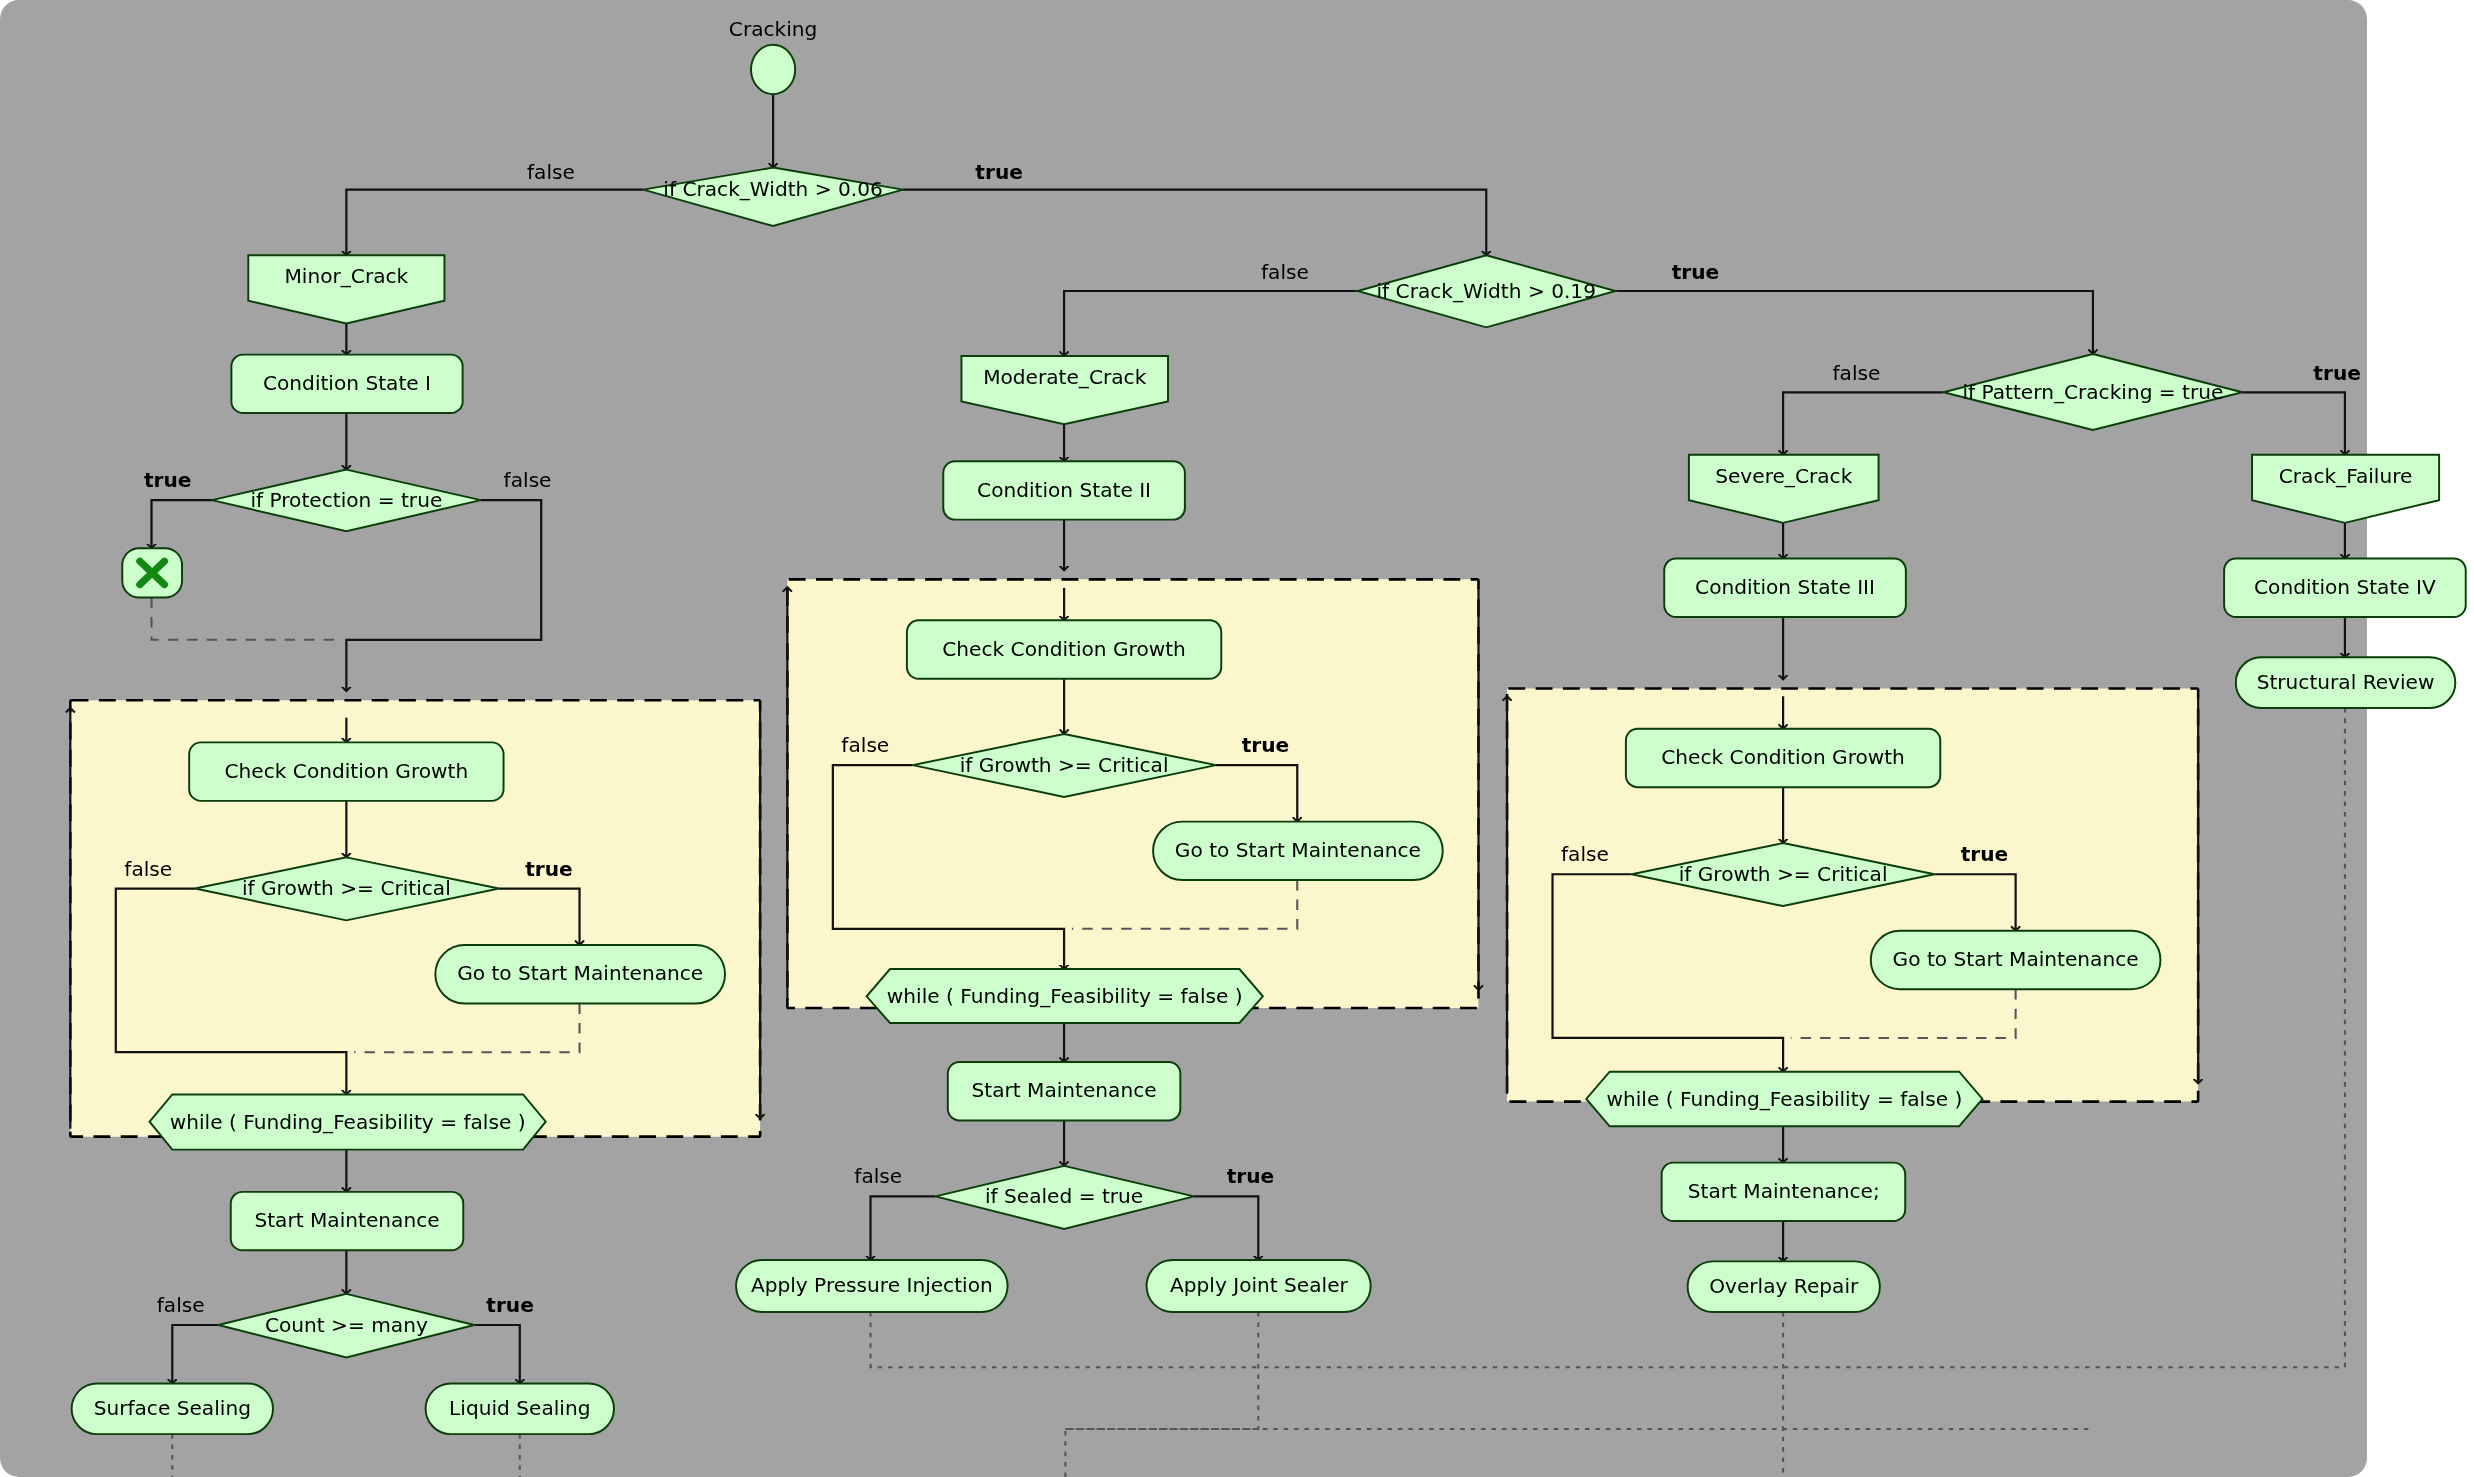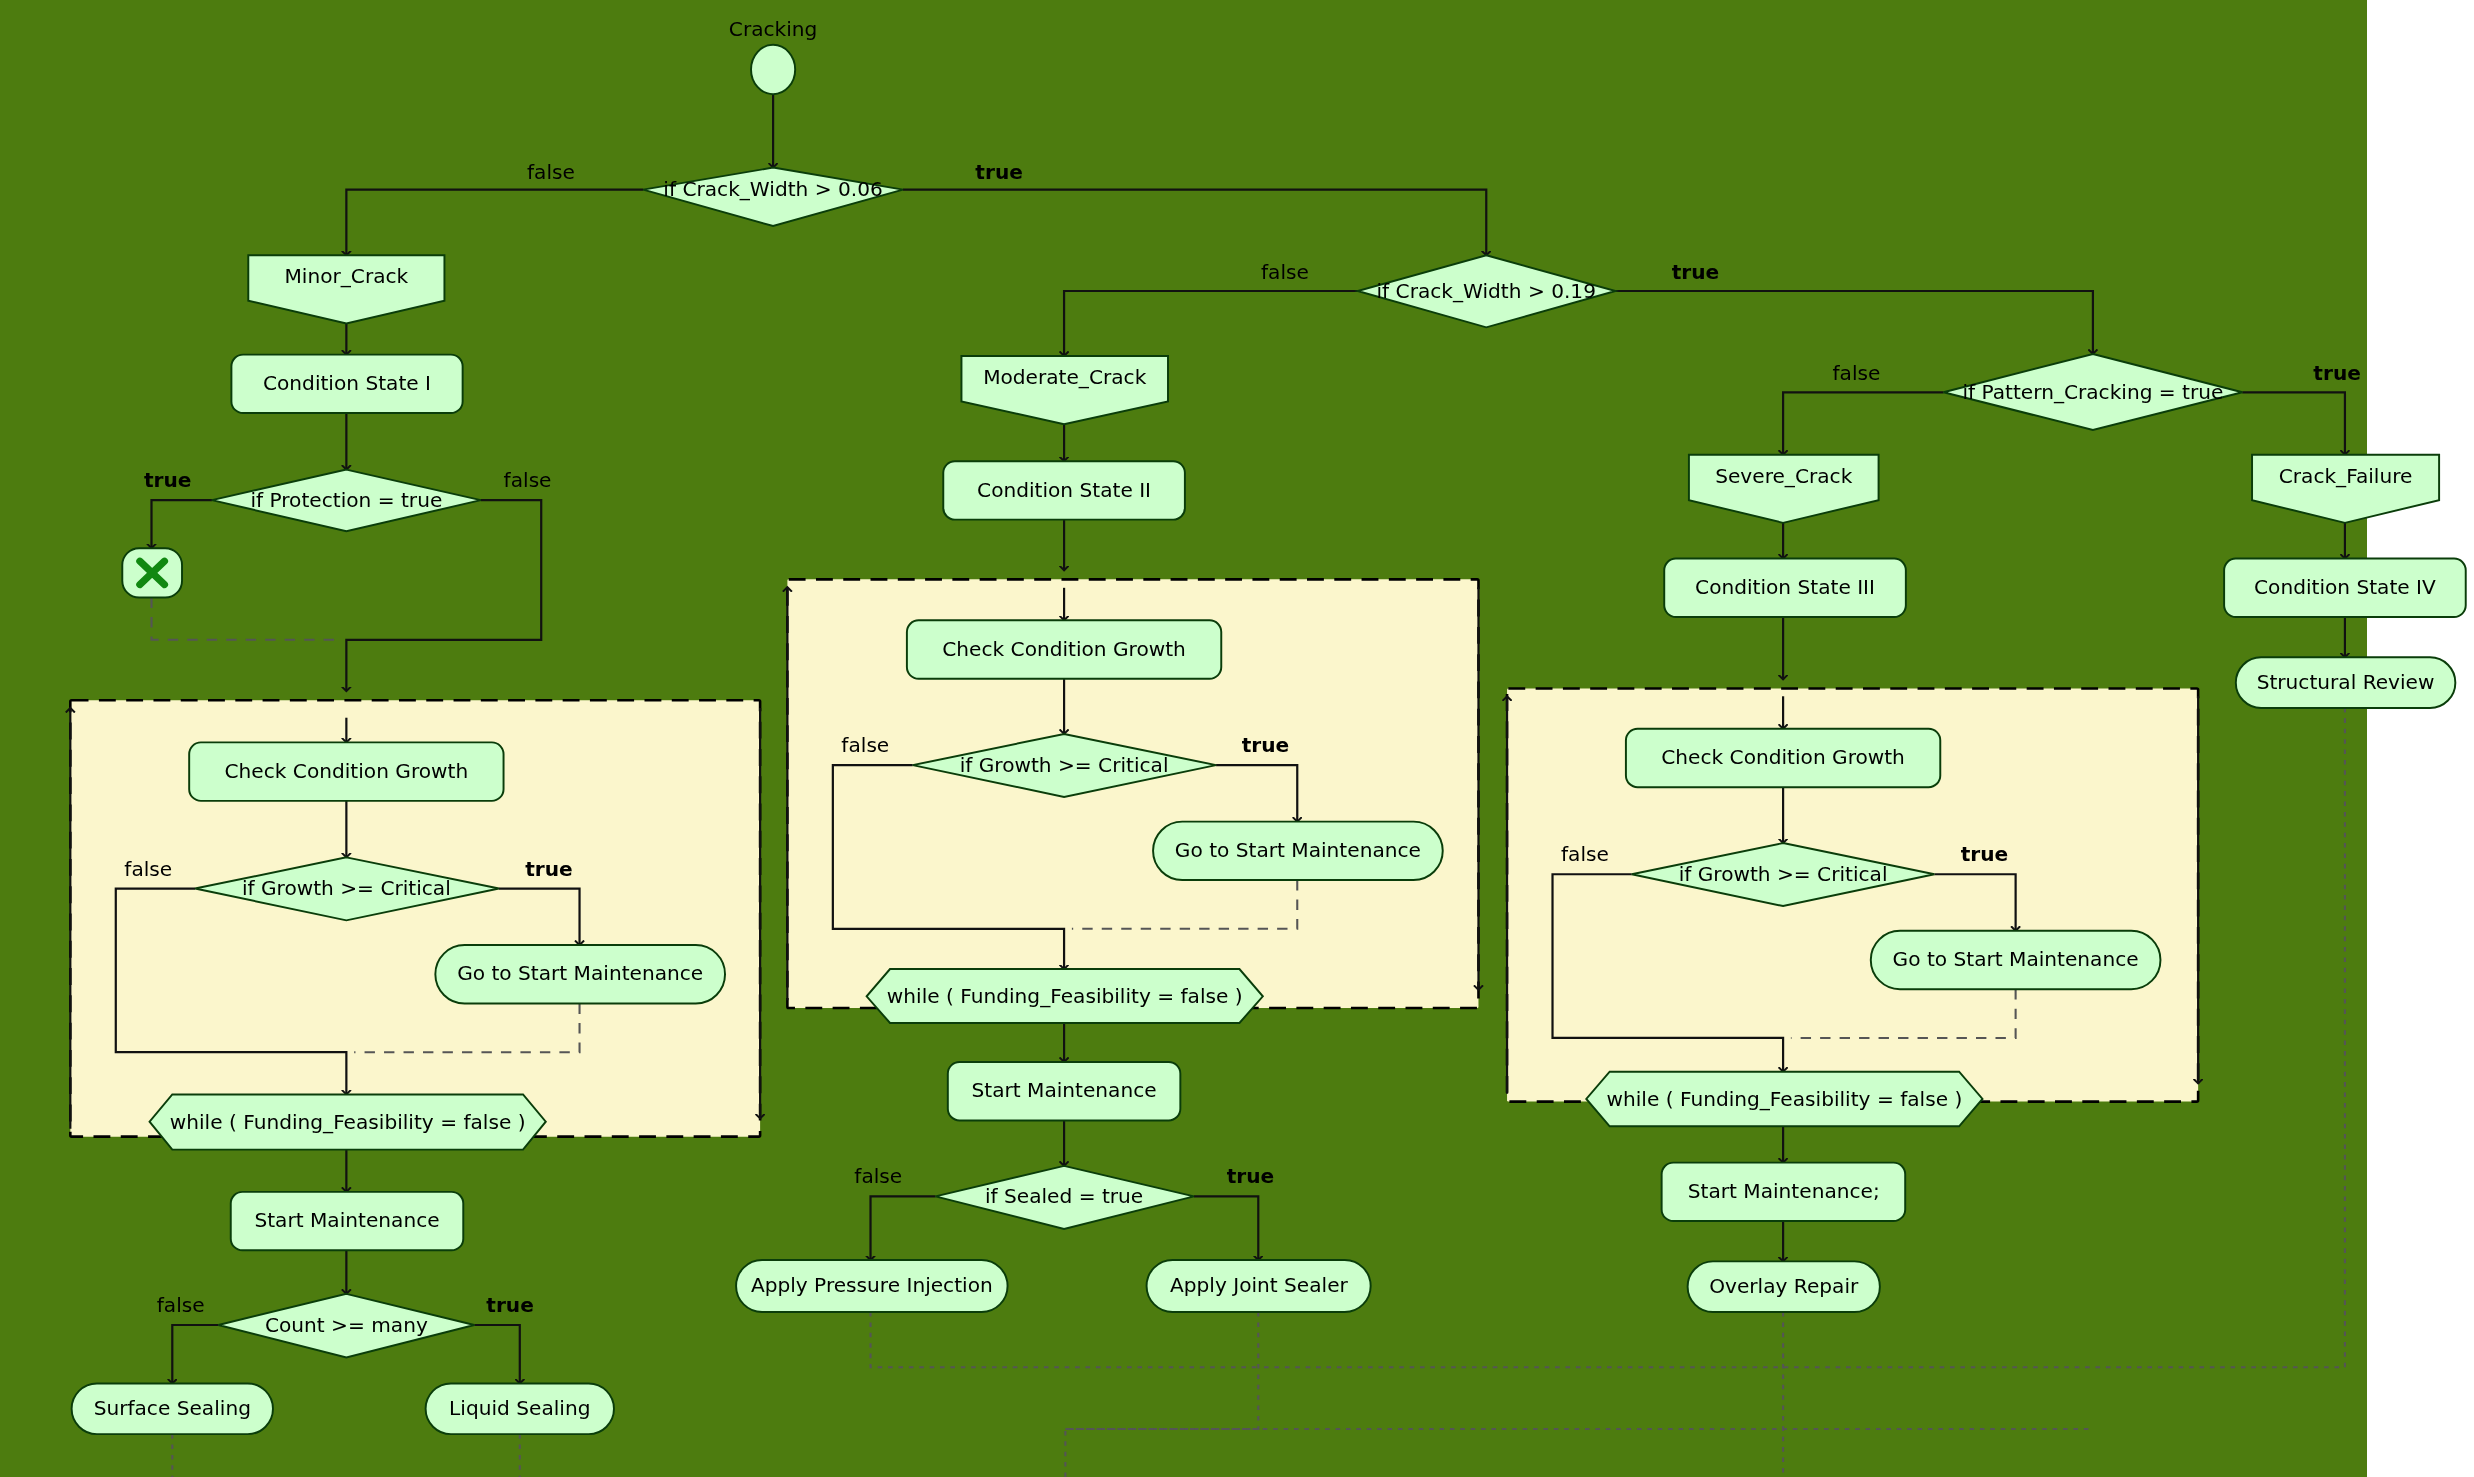--- a/index.html
+++ b/index.html
@@ -1,18 +1,18 @@
 <!DOCTYPE html>
 <html style="font-size:10.4px"><head>
 <meta charset="utf-8">
 <style>
   html,body{margin:0;padding:0;background:#ffffff;}
   body{width:2475px;height:1477px;overflow:hidden;
        font-family:"DejaVu Sans","Liberation Sans",sans-serif;}
-  #stage{position:relative;width:2367px;height:1477px;background:#4d7c0f;}
+  #stage{position:relative;width:2367px;height:1477px;background:#a3a3a3;border-radius:19px;}
   svg{display:block;}
   .shape{fill:#CCFFCC;stroke:#0A3D0A;stroke-width:3;}
   .loopbox{fill:#FBF6CC;stroke:#000000;stroke-width:4;stroke-dasharray:26 16;}
   .edge{fill:none;stroke:#111111;stroke-width:3.4;}
   .edge-d{fill:none;stroke:#555555;stroke-width:3.2;stroke-dasharray:16 14;}
   .edge-dd{fill:none;stroke:#555555;stroke-width:3.2;stroke-dasharray:7 9;}
   .nodetext{font-family:"DejaVu Sans","Liberation Sans",sans-serif;
             font-size:31px;fill:#000;text-anchor:middle;dominant-baseline:middle;}
   .lbl{font-family:"DejaVu Sans","Liberation Sans",sans-serif;
        font-size:31px;fill:#000;text-anchor:middle;}

